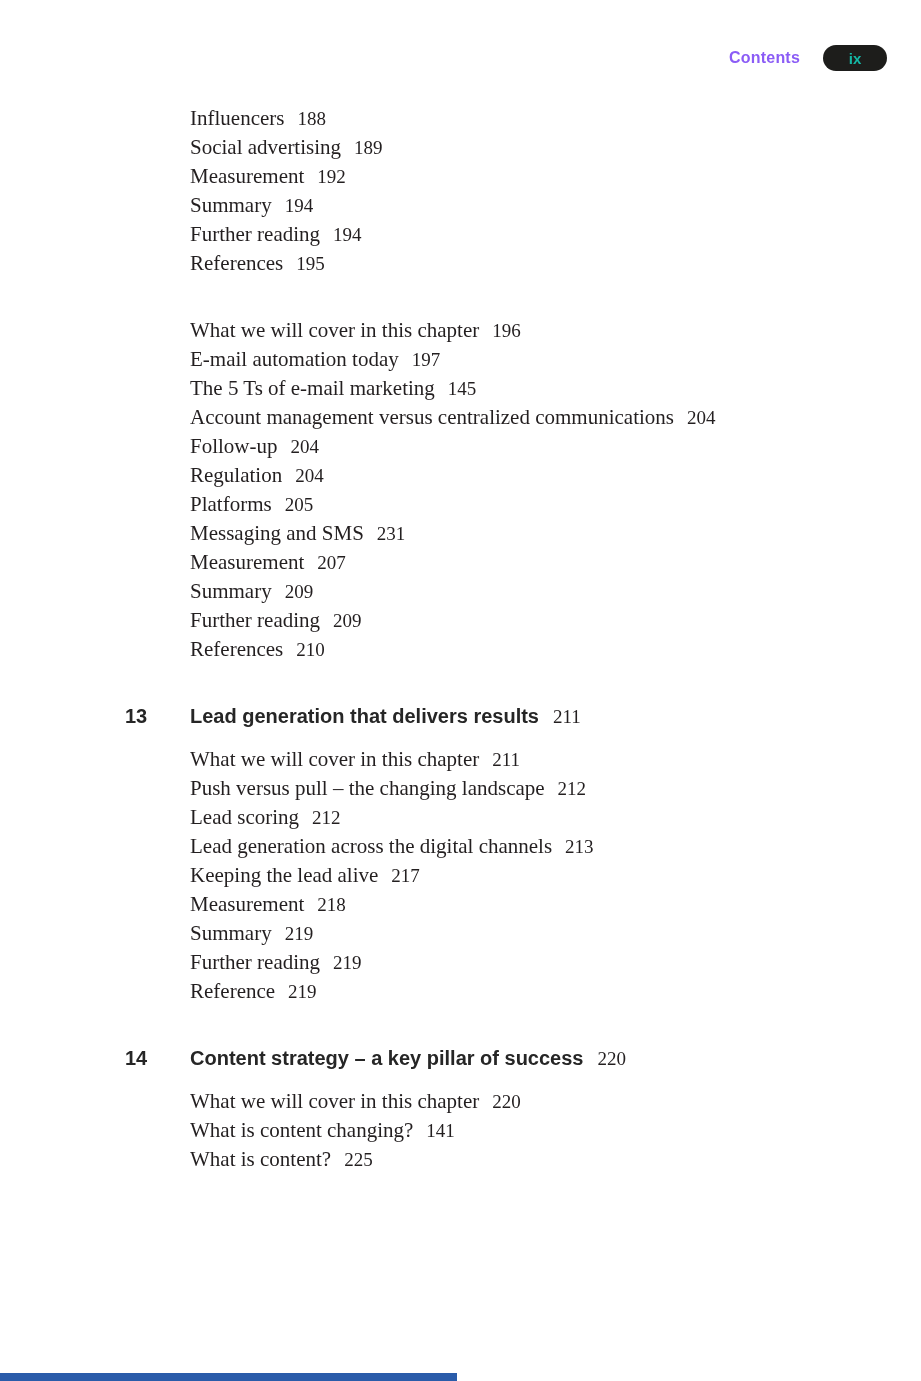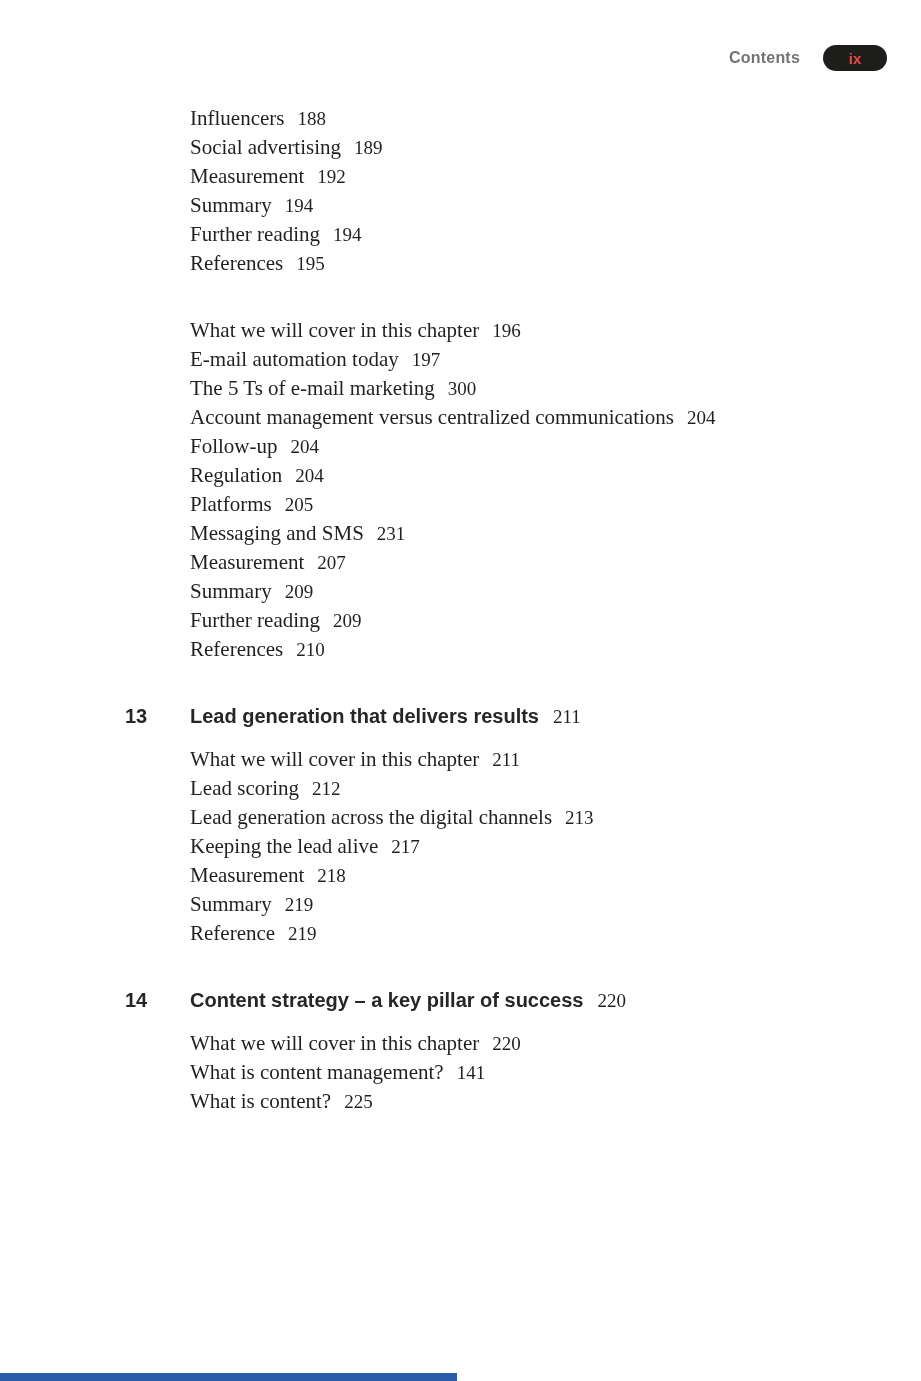--- a/index.html
+++ b/index.html
@@ -11,26 +11,26 @@
     color:#231f20;
     overflow:hidden;
   }
   
   .header {
     position:absolute; top:45px; right:34px;
     display:flex; align-items:center; gap:23px;
   }
   .header-title {
     font-family:"Liberation Sans", sans-serif;
-    font-weight:bold; font-size:16px; color:#737373;
+    font-weight:bold; font-size:16px; color:#8b5cf6;
     letter-spacing:0.2px;
   }
   .badge {
     width:64px; height:26px; border-radius:13px;
-    background:#1d1d1b; color:#ef4444;
+    background:#1d1d1b; color:#14b8a6;
     font-family:"Liberation Sans", sans-serif;
     font-weight:bold; font-size:15px;
     display:flex; align-items:center; justify-content:center;
   }
   
   .content {
     position:absolute; top:104px; left:190px; width:700px;
   }
   .section { margin:0 0 38px 0; }
   .section:last-child { margin-bottom:0; }
@@ -71,44 +71,46 @@
         <div class="item"><span class="item-label">Influencers</span><span class="item-page">188</span></div>
         <div class="item"><span class="item-label">Social advertising</span><span class="item-page">189</span></div>
         <div class="item"><span class="item-label">Measurement</span><span class="item-page">192</span></div>
         <div class="item"><span class="item-label">Summary</span><span class="item-page">194</span></div>
         <div class="item"><span class="item-label">Further reading</span><span class="item-page">194</span></div>
         <div class="item"><span class="item-label">References</span><span class="item-page">195</span></div>
       </section>
       <section class="section">
         <div class="item"><span class="item-label">What we will cover in this chapter</span><span class="item-page">196</span></div>
         <div class="item"><span class="item-label">E-mail automation today</span><span class="item-page">197</span></div>
-        <div class="item"><span class="item-label">The 5 Ts of e-mail marketing</span><span class="item-page">300</span></div>
+        <div class="item"><span class="item-label">The 5 Ts of e-mail marketing</span><span class="item-page">145</span></div>
         <div class="item"><span class="item-label">Account management versus centralized communications</span><span class="item-page">204</span></div>
         <div class="item"><span class="item-label">Follow-up</span><span class="item-page">204</span></div>
         <div class="item"><span class="item-label">Regulation</span><span class="item-page">204</span></div>
         <div class="item"><span class="item-label">Platforms</span><span class="item-page">205</span></div>
         <div class="item"><span class="item-label">Messaging and SMS</span><span class="item-page">231</span></div>
         <div class="item"><span class="item-label">Measurement</span><span class="item-page">207</span></div>
         <div class="item"><span class="item-label">Summary</span><span class="item-page">209</span></div>
         <div class="item"><span class="item-label">Further reading</span><span class="item-page">209</span></div>
         <div class="item"><span class="item-label">References</span><span class="item-page">210</span></div>
       </section>
       <section class="section">
         <div class="heading"><span class="chapter-num">13</span><span class="heading-line">Lead generation that delivers results</span><span class="heading-page">211</span></div>
         <div class="item"><span class="item-label">What we will cover in this chapter</span><span class="item-page">211</span></div>
+        <div class="item"><span class="item-label">Push versus pull – the changing landscape</span><span class="item-page">212</span></div>
         <div class="item"><span class="item-label">Lead scoring</span><span class="item-page">212</span></div>
         <div class="item"><span class="item-label">Lead generation across the digital channels</span><span class="item-page">213</span></div>
         <div class="item"><span class="item-label">Keeping the lead alive</span><span class="item-page">217</span></div>
         <div class="item"><span class="item-label">Measurement</span><span class="item-page">218</span></div>
         <div class="item"><span class="item-label">Summary</span><span class="item-page">219</span></div>
+        <div class="item"><span class="item-label">Further reading</span><span class="item-page">219</span></div>
         <div class="item"><span class="item-label">Reference</span><span class="item-page">219</span></div>
       </section>
       <section class="section">
         <div class="heading"><span class="chapter-num">14</span><span class="heading-line">Content strategy – a key pillar of success</span><span class="heading-page">220</span></div>
         <div class="item"><span class="item-label">What we will cover in this chapter</span><span class="item-page">220</span></div>
-        <div class="item"><span class="item-label">What is content management?</span><span class="item-page">141</span></div>
+        <div class="item"><span class="item-label">What is content changing?</span><span class="item-page">141</span></div>
         <div class="item"><span class="item-label">What is content?</span><span class="item-page">225</span></div>
       </section>
     </main>
 
   <div class="progress" style="background: rgb(42, 92, 170);"></div>
 
 </div>
 
 </body></html>

